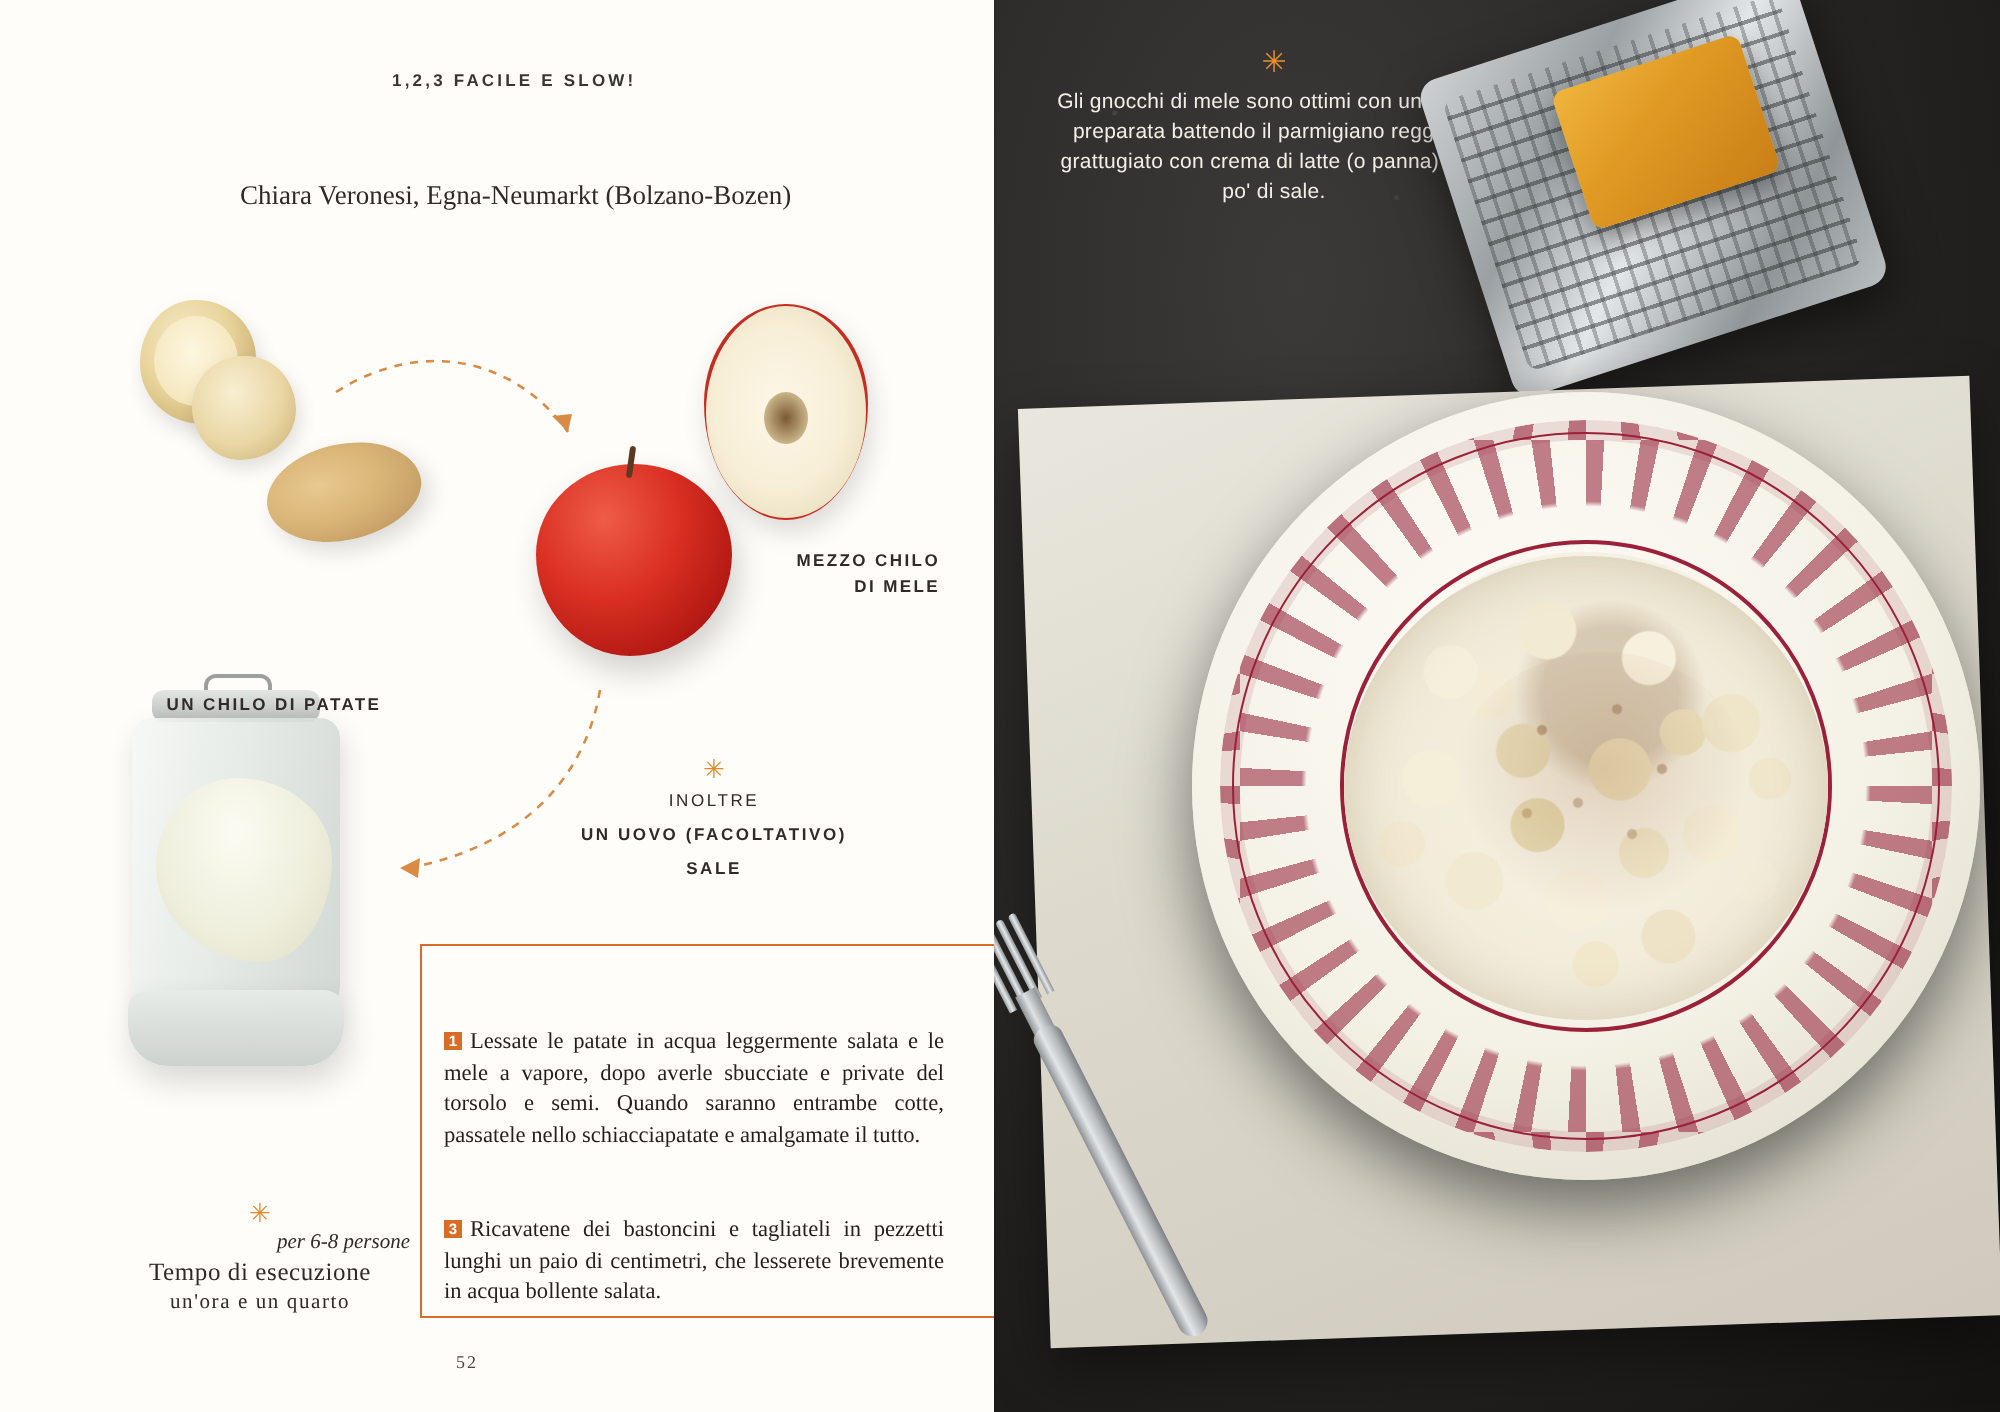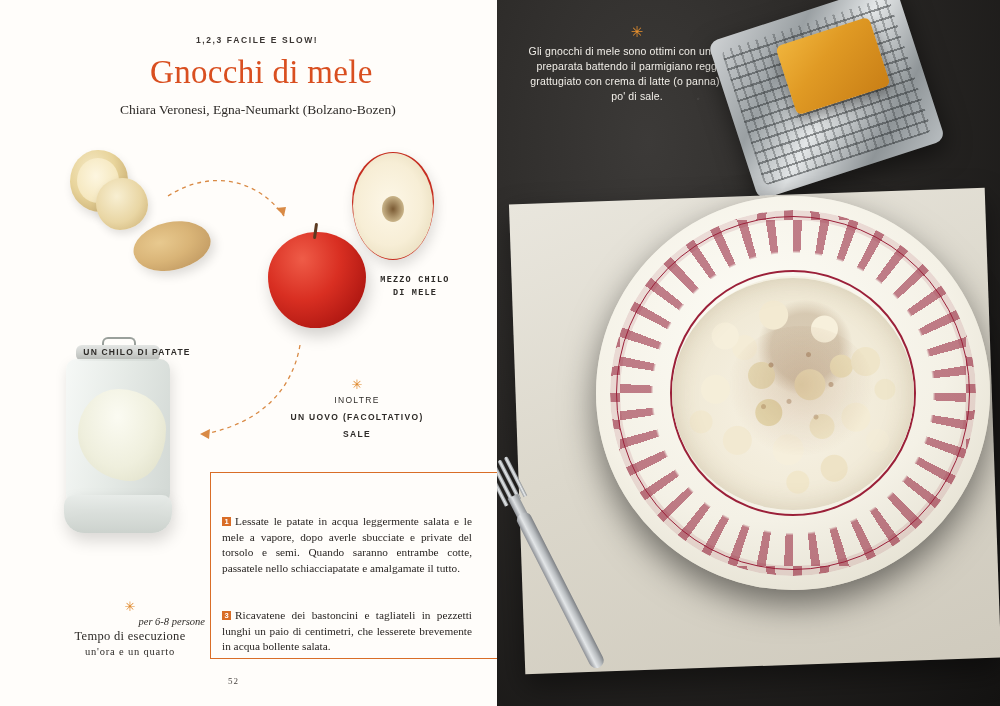--- a/index.html
+++ b/index.html
@@ -41,21 +41,21 @@
     position: absolute;
     left: 150px; top: 54px;
     font-family: "Liberation Serif", serif;
     font-size: 33px;
     color: #d94f20;
     letter-spacing: 0.3px;
   }
 
   .recipe-author {
     position: absolute;
-    left: 120px; top: 102px;
+    left: 120px; top: 90px;
     font-family: "Liberation Serif", serif;
     font-size: 13.5px;
     color: #2d2a27;
   }
 
   
   .potato-a {
     position: absolute;
     left: 70px; top: 150px;
     width: 58px; height: 62px;
@@ -181,21 +181,21 @@
   .lbl {
     position: absolute;
     font-size: 8.5px;
     letter-spacing: 1.2px;
     font-weight: bold;
     color: #2e2b28;
     line-height: 1.5;
     text-align: center;
   }
   .lbl-potatoes { left: 52px; top: 302px; width: 170px; margin-top: 44px; }
-  .lbl-apples   { left: 360px; top: 274px; width: 110px; text-align: center; font-family: Liberation Mono, monospace; }
+  .lbl-apples   { left: 360px; top: 274px; width: 110px; text-align: right; }
   .lbl-flour    { left: 40px; top: 553px; width: 170px; }
 
   .star {
     color: #e08a2e;
     font-size: 13px;
     line-height: 1;
   }
   .inoltre-block {
     position: absolute;
     left: 272px; top: 378px;
@@ -504,21 +504,20 @@
   }
 </style>
 </head>
 <body>
 
 <div class="page">
 
   <div class="left-page">
 
     <div class="kicker">1,2,3 FACILE E SLOW!</div>
-    <div class="recipe-title">Gnocchi di mele</div>
     <div class="recipe-author">Chiara Veronesi, Egna-Neumarkt (Bolzano-Bozen)</div>
 
     <div class="potato-a"></div>
     <div class="potato-b"></div>
     <div class="potato-c"></div>
 
     <div class="apple-whole"></div>
     <div class="apple-half">
       <div class="core"></div>
     </div>

